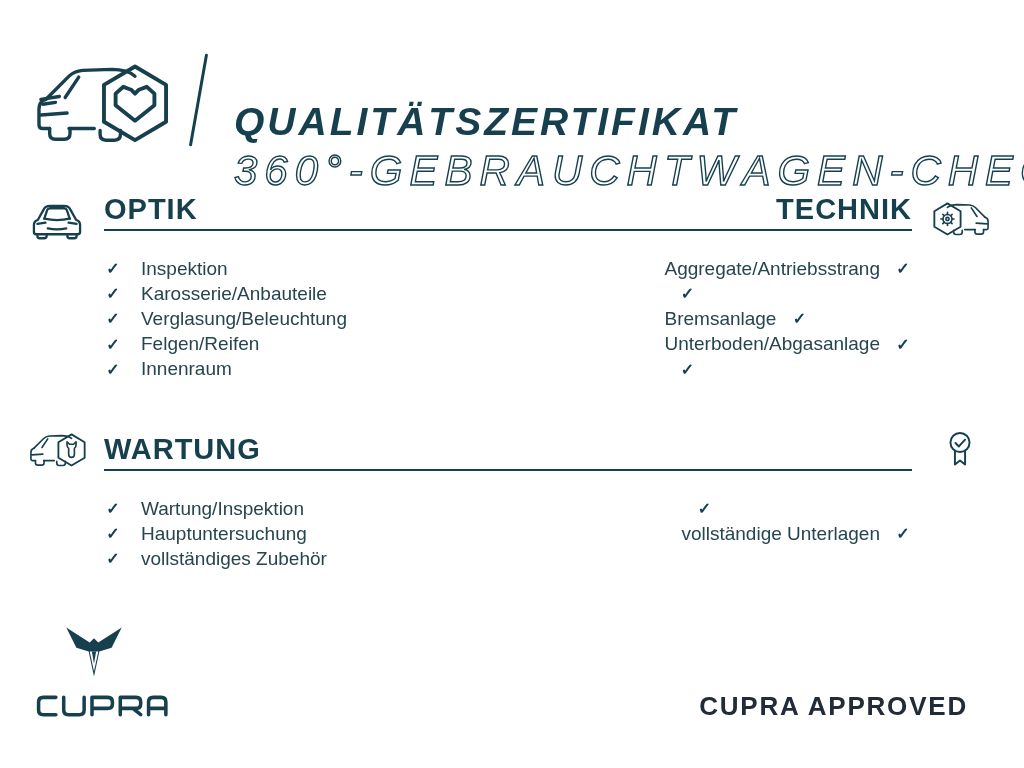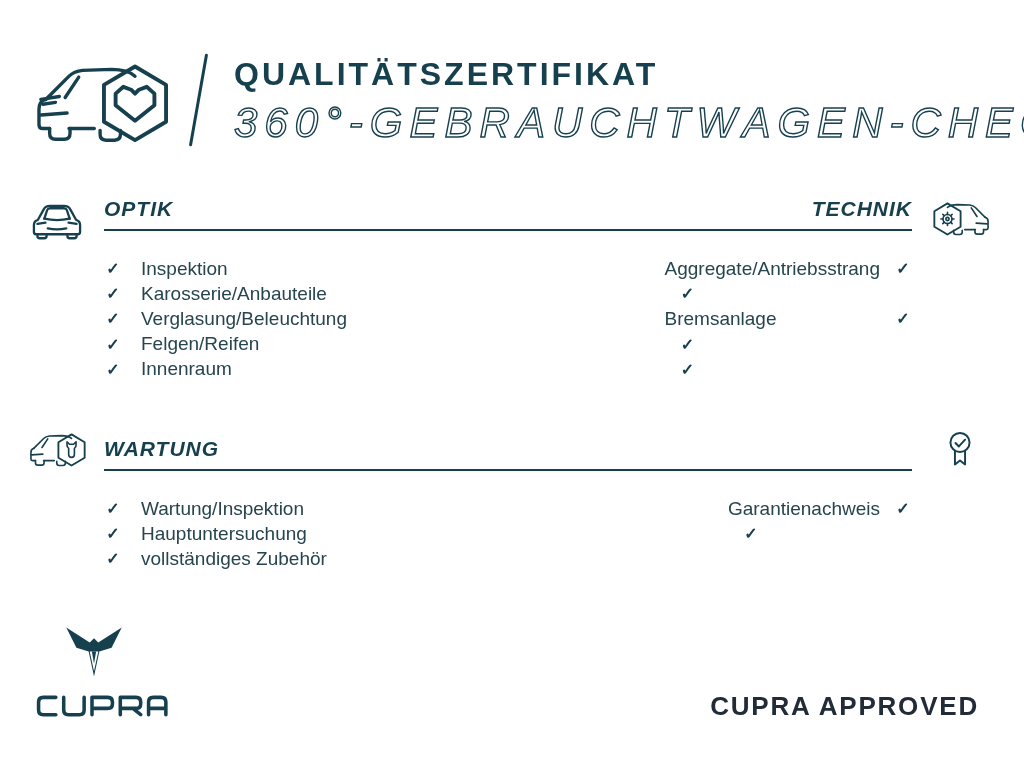--- a/index.html
+++ b/index.html
@@ -18,65 +18,64 @@
     fill:none;stroke:currentColor;stroke-linecap:round;stroke-linejoin:round;
   }
   
   .masthead-logo{position:absolute;left:30px;top:49px;width:146px;height:97px;color:var(--primary);}
   .slash{
     position:absolute;left:197px;top:53px;width:3px;height:94px;
     background:var(--primary);transform:rotate(10deg);border-radius:2px;
   }
   .title-block{position:absolute;left:234px;top:50px;width:760px;}
   .title{
-    font-size:32px;font-weight:700;letter-spacing:3px;
-    color:var(--primary);line-height:48px;white-space:nowrap;
+    font-size:39px;font-weight:700;font-style:italic;letter-spacing:3px;
+    color:var(--primary);line-height:48px;white-space:nowrap;margin-top:48px;
   }
   .subtitle{
     font-size:42px;font-weight:400;font-style:italic;letter-spacing:7px;
     color:var(--primary);line-height:44px;margin-top:3px;white-space:nowrap;
   }
   @supports (-webkit-text-stroke: 1px black){
     .subtitle{color:#fff;-webkit-text-stroke:1.4px var(--primary);}
   }
   
   .panel{position:absolute;left:104px;width:808px;}
   .panel-1{top:196px;}
   .panel-2{top:436px;}
   .panel-headers{
     display:flex;justify-content:space-between;align-items:flex-start;
-    font-size:21px;font-weight:700;letter-spacing:1px;color:var(--primary);
+    font-size:29px;font-weight:700;letter-spacing:1px;color:var(--primary);
     line-height:26px;
-    font-style:italic;
   }
   .rule{height:2px;background:var(--primary);margin-top:7px;}
   .panel-lists{display:flex;justify-content:space-between;margin-top:25px;}
   ul.checklist{list-style:none;}
   ul.checklist li{
     display:flex;align-items:center;height:25.2px;
     font-size:19px;color:var(--ink);white-space:nowrap;
   }
   .chk{
     font-size:16px;font-weight:700;color:var(--primary);
     width:18px;text-align:center;flex:0 0 auto;
   }
   .list-left li .chk{margin-right:19px;}
-  .list-right li{justify-content:space-between;}
+  .list-right li{justify-content:flex-start;}
   .list-right li .chk{margin-left:14px;}
   
   .icon-optik{position:absolute;left:28px;top:195px;width:58px;height:45px;color:var(--primary);}
   .icon-technik{position:absolute;left:930px;top:196px;width:62px;height:41px;color:var(--primary);}
   .icon-wartung{position:absolute;left:27px;top:427px;width:62px;height:41px;color:var(--primary);}
   .icon-garantie{position:absolute;left:944px;top:429px;width:32px;height:45px;color:var(--primary);}
   .mirror{transform:scaleX(-1);}
   
   .brand-emblem{position:absolute;left:62px;top:622px;width:64px;height:59px;color:var(--primary);}
   .brand-wordmark{position:absolute;left:32px;top:695px;width:142px;height:22px;color:var(--primary);}
   .approved{
-    position:absolute;right:45px;top:691px;
+    position:absolute;right:56px;top:691px;
     font-size:26px;font-weight:700;letter-spacing:1.8px;
     color:var(--approved);white-space:nowrap;
   }
 </style>
 </head>
 <body>
 
 <div class="page">
 
   <svg class="masthead-logo stroke-icon" viewBox="0 0 150 100" stroke-width="3.5">
@@ -152,20 +151,21 @@
           <li>
             <span class="chk">✓</span>
           </li>
 
           <li>
             <span>Bremsanlage</span>
             <span class="chk">✓</span>
           </li>
 
           <li>
+            <span>Unterboden/Abgasanlage</span>
             <span class="chk">✓</span>
           </li>
 
           <li>
             <span class="chk">✓</span>
           </li>
         </ul>
     </div>
   </div>
 
@@ -214,25 +214,25 @@
           </li>
 
           <li>
             <span class="chk">✓</span>
             <span>vollständiges Zubehör</span>
           </li>
         </ul>
       <ul class="checklist list-right">
 
           <li>
-            <span>Garantienachweis</span>
-            <span class="chk">✓</span>
-          </li>
-
-          <li>
+            <span class="chk">✓</span>
+          </li>
+
+          <li>
+            <span>vollständige Unterlagen</span>
             <span class="chk">✓</span>
           </li>
         </ul>
     </div>
   </div>
 
   <svg class="icon-garantie stroke-icon" viewBox="0 0 56 80" stroke-width="3.5">
     <path d="M19,39 v24 l9,-7 l9,7 v-24"></path>
     <circle cx="28" cy="24" r="17" fill="#ffffff"></circle>
     <path d="M20,25 l6,6 l11,-12"></path>

